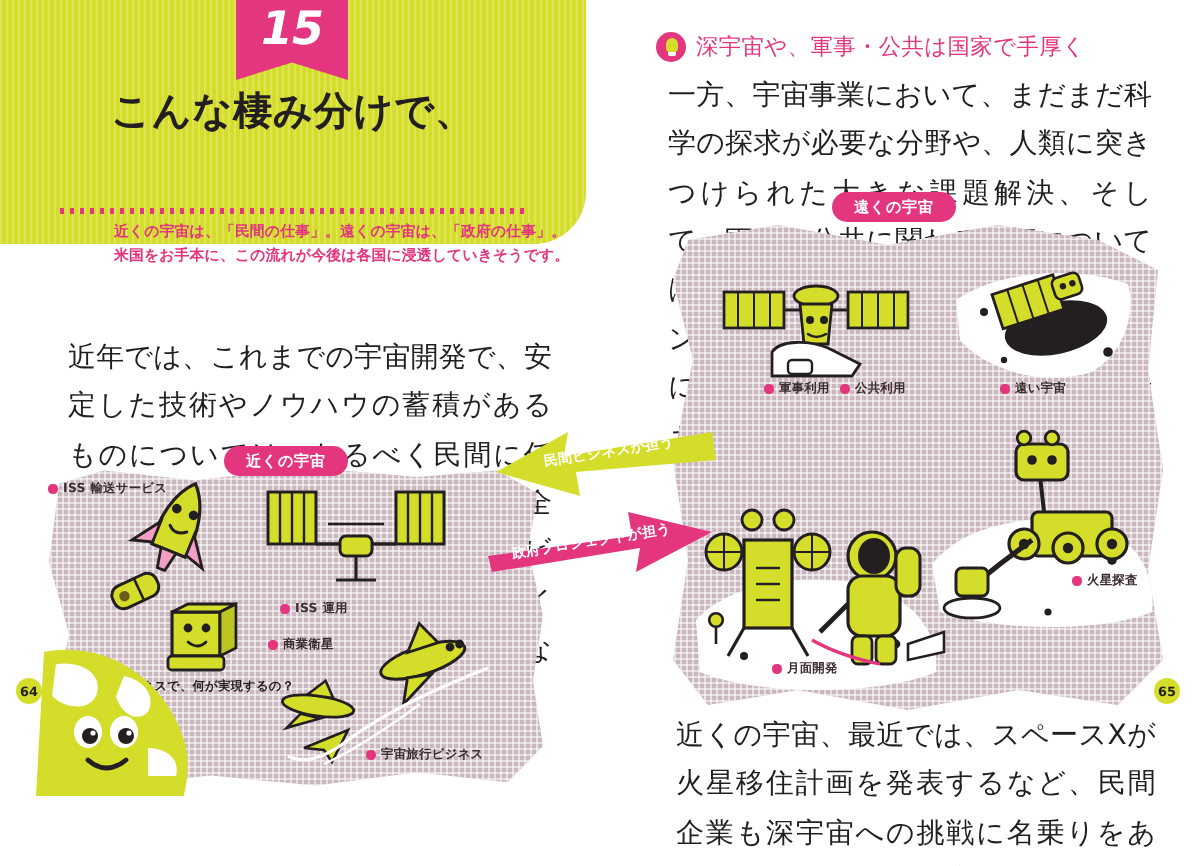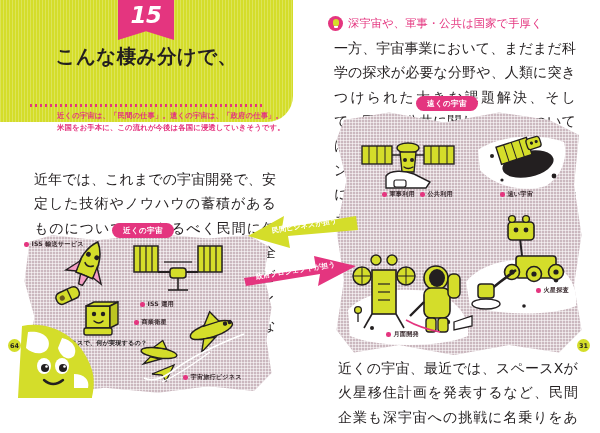--- a/index.html
+++ b/index.html
@@ -392,21 +392,21 @@
     <div class="ilabel" style="left:86px;top:330px;">
       <span class="dot"></span>
       <span class="t">月面開発</span>
     </div>
 
     <div class="body-copy" style="left:30px;top:356px;width:248px;">
       <span class="ind">近くの宇宙、最近では、スペースXが火星移住計画を発表するなど、民間企業も深宇宙への挑戦に名乗りをあげています。民間を育て、成長すればするほど、結果として国全体の力が増していくことになるのは間違いありません。</span>
     </div>
 
     <div class="footer" style="right:10px;">
-      <span class="pg">31</span>
+      <span class="pg">65</span>
     </div>
   </div>
 
   <div class="arrow-wrap" style="left:246px;top:214px;width:112px;height:40px;">
     <svg width="112" height="40" viewBox="0 0 112 40">
       <path d="M110 2 L36 14 L38 2 L2 22 L44 34 L42 22 L112 16 Z" fill="#d4dd2a"></path>
     </svg>
     <span class="arrow-label" style="left:26px;top:12px;transform:rotate(-9deg);transform-origin:left center;">民間ビジネスが担う</span>
   </div>
 

